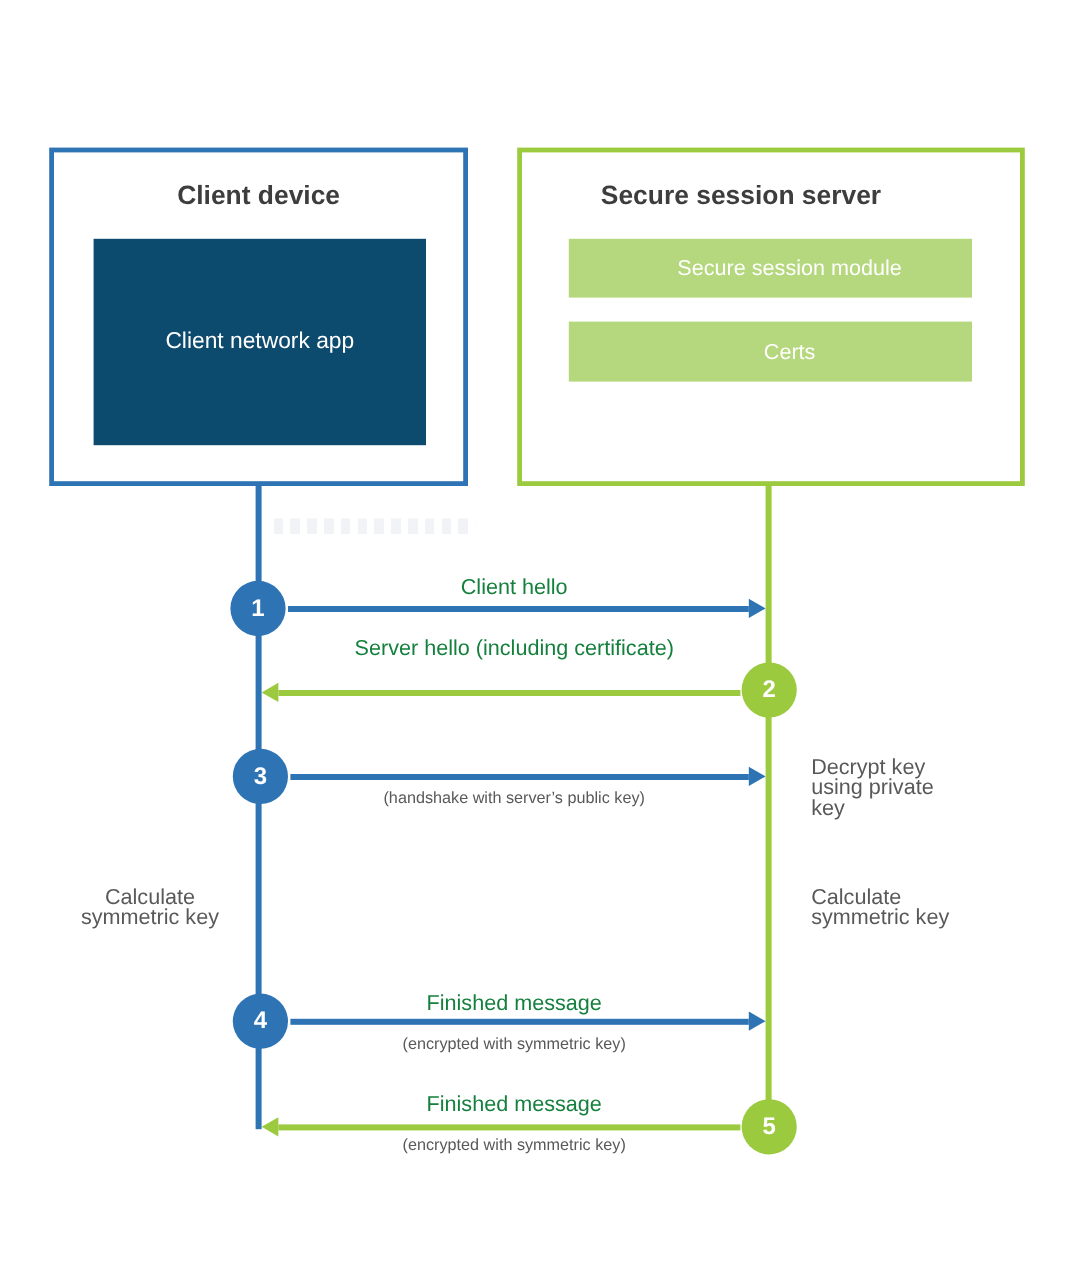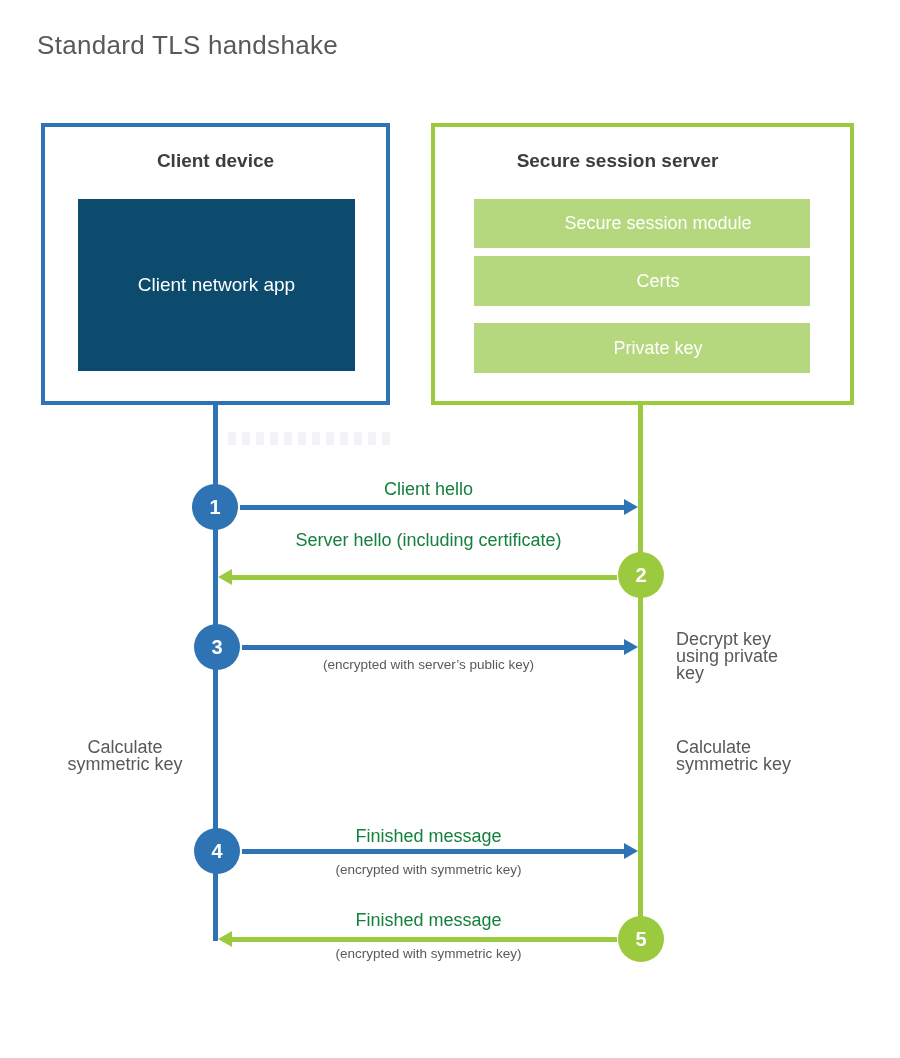--- a/index.html
+++ b/index.html
@@ -5,32 +5,32 @@
   * { margin:0; padding:0; box-sizing:border-box; }
   html,body { background:#ffffff; }
   body { font-family:"Liberation Sans","DejaVu Sans",sans-serif; }
   .canvas { position:relative; width:900px; height:1058px; background:#ffffff; overflow:hidden; }
 
   .title { position:absolute; left:37px; top:30px; font-size:26px; font-weight:300; color:#595959; letter-spacing:.3px; }
 
   .box { position:absolute; top:123px; height:282px; background:#ffffff; }
   .client-box { left:41px; width:349px; border:4px solid #2e74b5; }
   .server-box { left:431px; width:423px; border:4px solid #9cca3e; }
-  .box-heading { position:absolute; top:150px; text-align:center; font-size:19px; font-weight:700; color:#3d3d3d; }
+  .box-heading { position:absolute; top:150px; text-align:center; font-size:22px; font-weight:700; color:#3d3d3d; }
   .client-heading { left:41px; width:349px; }
   .server-heading { left:431px; width:373px; }
 
   .client-app { position:absolute; left:78px; top:199px; width:277px; height:172px; background:#0c4a6e;
                 display:flex; align-items:center; justify-content:center; }
   .client-app span { color:#ffffff; font-size:19px; line-height:1.55; text-align:center; width:200px; }
 
   .server-bar { position:absolute; left:474px; width:336px; background:#b5d77d; color:#ffffff;
                 font-size:18px; display:flex; align-items:center; justify-content:center;padding-left:32px; }
   .bar-1 { top:199px; height:49px; }
-  .bar-2 { top:256px; height:50px; }
+  .bar-2 { top:268px; height:50px; }
   .bar-3 { top:323px; height:50px; }
 
   .vline { position:absolute; width:5px; }
   .vline.blue  { left:213px; top:405px; height:536px; background:#2e74b5; }
   .vline.green { left:638px; top:405px; height:534px; background:#9cca3e; }
 
   .artifact { position:absolute; left:228px; top:432px; width:168px; height:13px;
               background:repeating-linear-gradient(90deg,#f1f3f6 0 8px,transparent 8px 14px); }
 
   .arrow { position:absolute; height:5px; z-index:1; }
@@ -52,48 +52,46 @@
   .side-note { position:absolute; font-size:18px; color:#595959; line-height:17px; }
   .note-decrypt { left:676px; top:631px; width:135px; }
   .note-calc-left { left:64px; top:739px; width:122px; text-align:center; }
   .note-calc-right { left:676px; top:739px; width:135px; }
 </style>
 </head>
 <body>
 
 <div class="canvas">
 
-  <h1 class="title">Standard TLS handshake</h1>
 
   <div class="box client-box"></div>
   <div class="box-heading client-heading">Client device</div>
   <div class="client-app">
     <span>Client network app</span>
   </div>
 
   <div class="box server-box"></div>
   <div class="box-heading server-heading">Secure session server</div>
   <div class="server-bar bar-1">Secure session module</div>
   <div class="server-bar bar-2">Certs</div>
-  <div class="server-bar bar-3">Private key</div>
 
   <div class="vline blue"></div>
   <div class="vline green"></div>
   <div class="artifact"></div>
 
   <div class="msg-label" style="top:479px">Client hello</div>
   <div class="arrow blue right" style="top:505px;left:240px;width:384px"></div>
   <div class="circle blue" style="left:192px;top:484px">1</div>
 
   <div class="msg-label" style="top:530px">Server hello (including certificate)</div>
   <div class="arrow green left" style="top:575px;left:232px;width:385px"></div>
   <div class="circle green" style="left:618px;top:552px">2</div>
 
   <div class="arrow blue right" style="top:645px;left:242px;width:382px"></div>
-  <div class="msg-sub" style="top:657px">(encrypted with server’s public key)</div>
+  <div class="msg-sub" style="top:657px">(handshake with server’s public key)</div>
   <div class="circle blue" style="left:194px;top:624px">3</div>
 
   <div class="side-note note-decrypt">Decrypt key using private key</div>
   <div class="side-note note-calc-left">Calculate symmetric key</div>
   <div class="side-note note-calc-right">Calculate symmetric key</div>
 
   <div class="msg-label" style="top:826px">Finished message</div>
   <div class="arrow blue right" style="top:849px;left:242px;width:382px"></div>
   <div class="msg-sub" style="top:862px">(encrypted with symmetric key)</div>
   <div class="circle blue" style="left:194px;top:828px">4</div>

